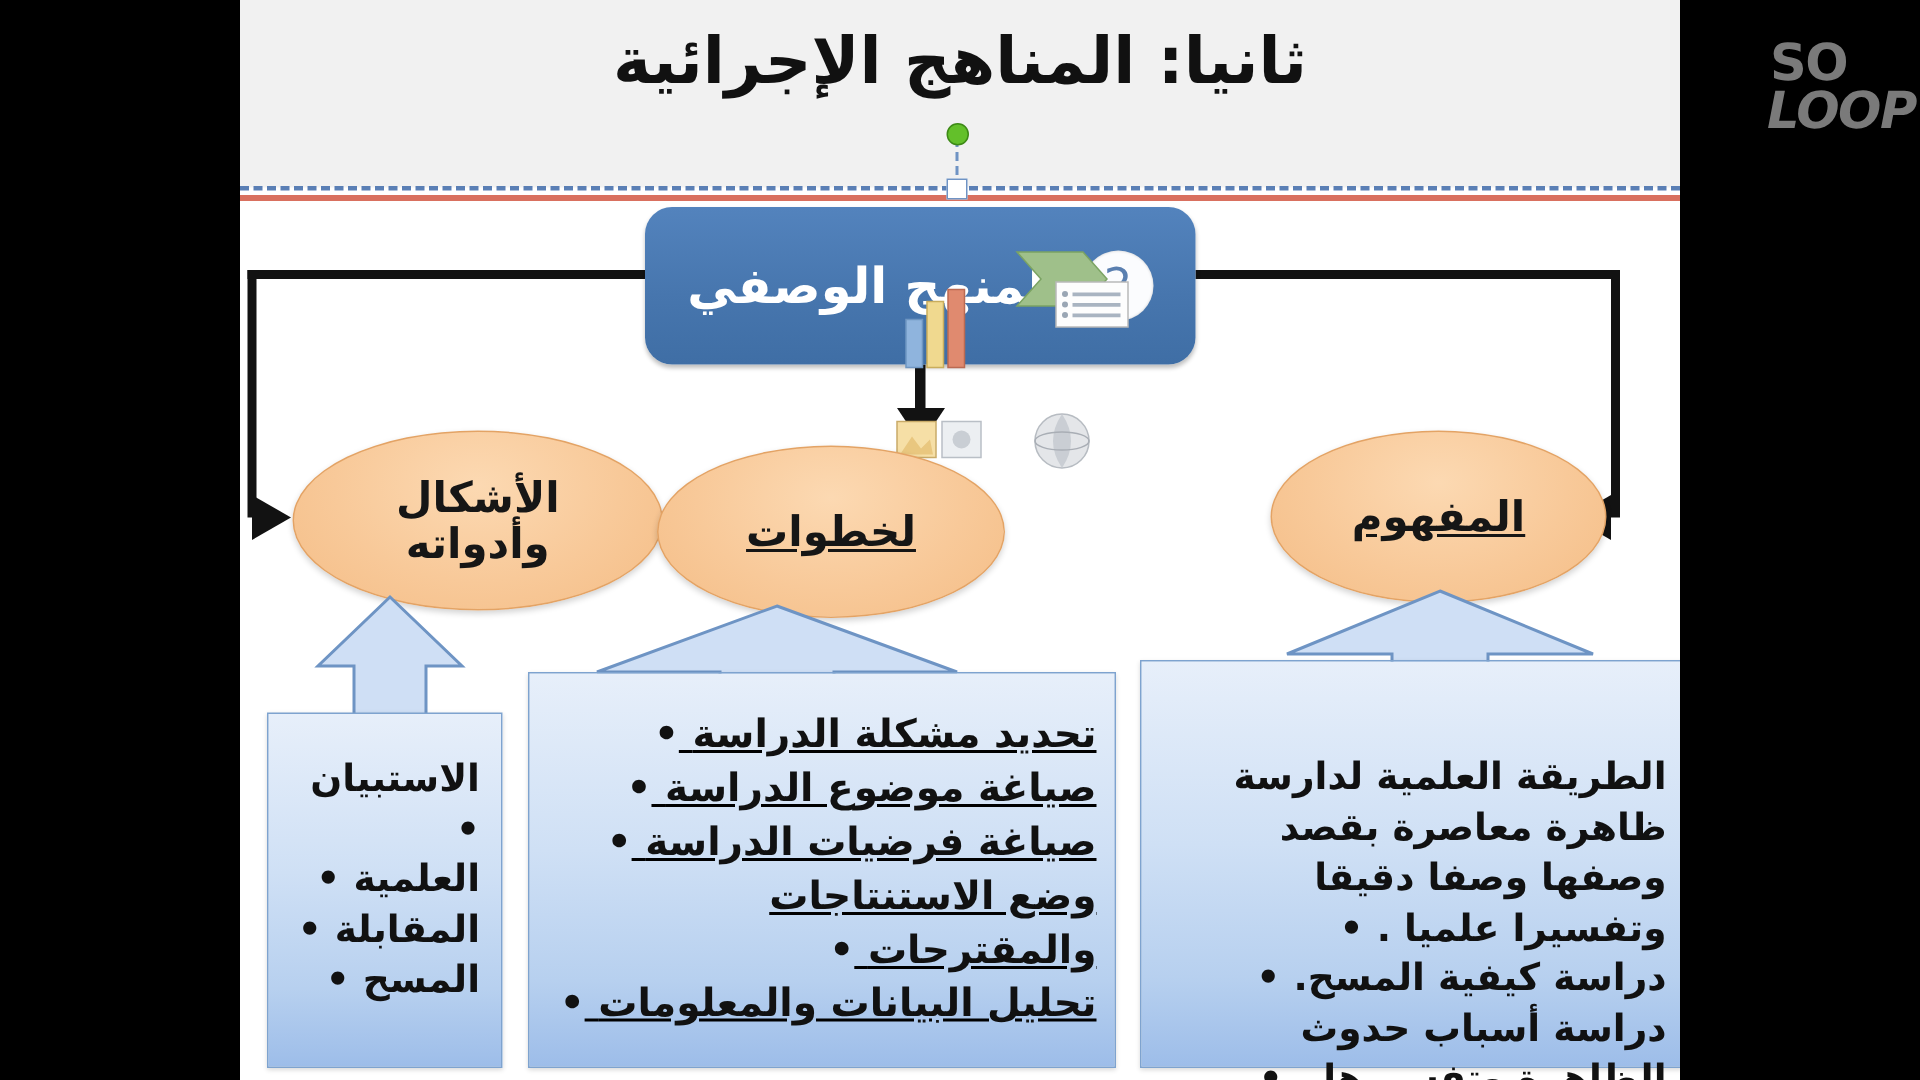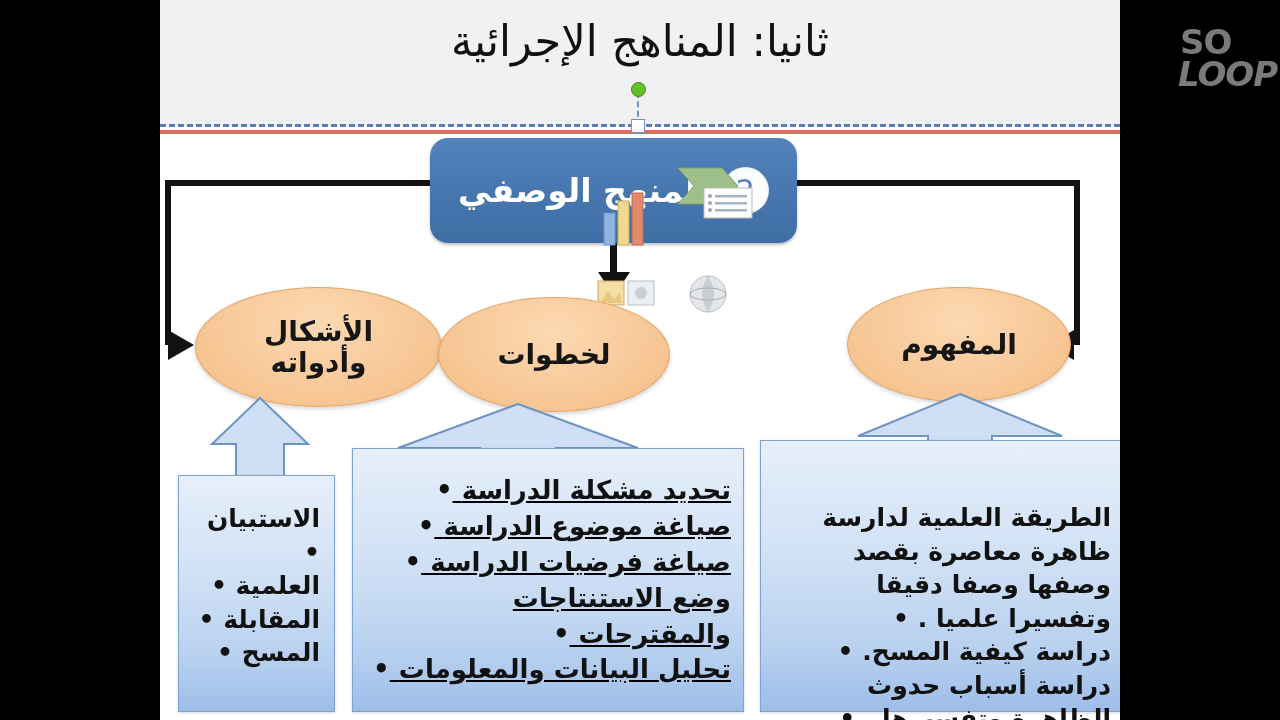--- a/index.html
+++ b/index.html
@@ -5,21 +5,21 @@
   html,body{margin:0;padding:0;background:#000;}
   body{width:1280px;height:720px;overflow:hidden;font-family:"DejaVu Sans","Liberation Sans",sans-serif;}
   #stage{position:relative;width:1280px;height:720px;background:#000;}
 
   
   .slide{position:absolute;left:160px;top:0;width:960px;height:720px;background:#ffffff;overflow:hidden;}
 
   
   .title-band{position:absolute;left:0;top:0;width:960px;height:125px;background:#f1f1f1;}
   .slide-title{position:absolute;left:0;top:16px;width:960px;text-align:center;
-    font-family:"DejaVu Sans","Liberation Sans",sans-serif;font-weight:normal;font-size:43px;color:#111;
+    font-family:"DejaVu Sans","Liberation Sans",sans-serif;font-weight:bold;font-size:43px;color:#111;
     direction:rtl;letter-spacing:0px;}
 
   
   .red-rule{position:absolute;left:0;top:130px;width:960px;height:4px;background:#d9705f;}
   .dash-sel{position:absolute;left:0;top:124px;width:960px;height:0;border-top:3px dashed #5a7fb5;}
 
   
   .rot-line{position:absolute;left:477px;top:92px;width:0;height:34px;border-left:2px dashed #6f93c4;}
   .rot-handle{position:absolute;left:471px;top:82px;width:13px;height:13px;border-radius:50%;
     background:#63c02a;border:1px solid #3d8a16;}
@@ -51,22 +51,22 @@
     border-left:16px solid transparent;border-right:16px solid transparent;border-top:24px solid #121212;}
 
   
   .ell{position:absolute;border-radius:50%;
     background:radial-gradient(ellipse at 50% 30%,#fcd9b2 0%,#f8c999 55%,#f4bd86 100%);
     border:1px solid #e3a365;box-shadow:0 2px 4px rgba(0,0,0,.18);
     display:flex;align-items:center;justify-content:center;text-align:center;direction:rtl;
     color:#161616;font-weight:bold;font-size:28px;line-height:1.12;
     font-family:"DejaVu Sans","Liberation Sans",sans-serif;}
   .ell-left{left:35px;top:287px;width:245px;height:118px;}
-  .ell-mid{left:278px;top:297px;width:230px;height:113px;}
-  .ell-right{left:687px;top:287px;width:222px;height:113px;}
+  .ell-mid{left:278px;top:297px;width:230px;height:113px;text-decoration:underline;}
+  .ell-right{left:687px;top:287px;width:222px;height:113px;text-decoration:underline;}
 
   
   .barrow{position:absolute;}
   .barrow svg{display:block;}
 
   
   .panel{position:absolute;border:1px solid #7ea3cf;
     background:linear-gradient(180deg,#e7effa 0%,#cfe0f5 45%,#b7d0ef 78%,#9dbde9 100%);
     box-shadow:0 1px 3px rgba(0,0,0,.15);direction:rtl;}
   .panel-left{left:18px;top:475px;width:155px;height:235px;}

